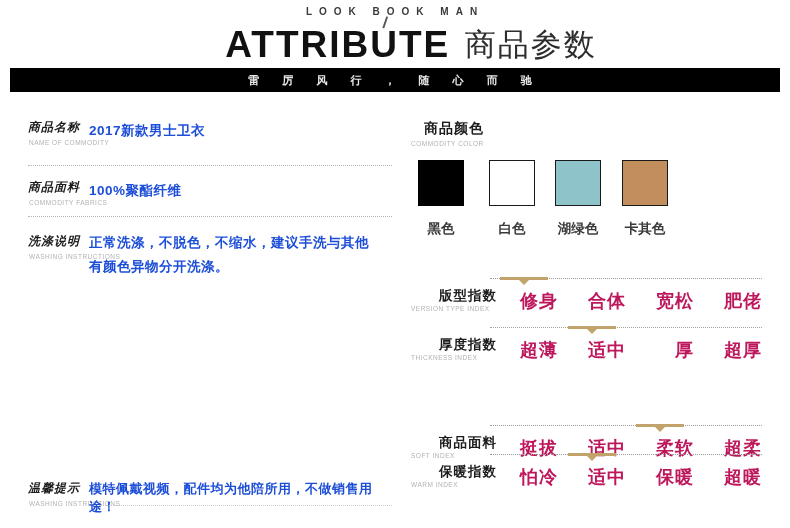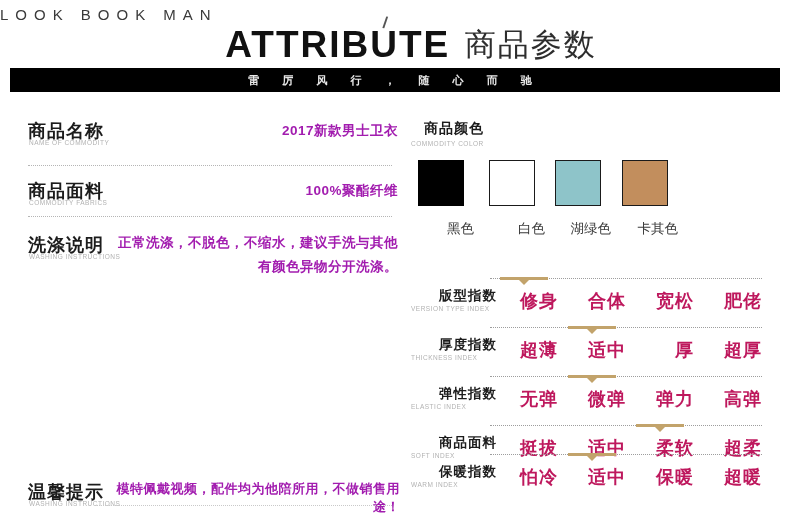--- a/index.html
+++ b/index.html
@@ -1,43 +1,43 @@
 <!DOCTYPE html>
 <html><head>
 <meta charset="utf-8">
 <style>
   * { margin:0; padding:0; box-sizing:border-box; }
   html,body { background:#fff; }
   body { font-family:"Liberation Sans","DejaVu Sans",sans-serif; color:#222; }
   .page { position:relative; width:790px; height:528px; background:#fff; overflow:hidden; margin:0 auto; }
 
   
-  .eyebrow { position:absolute; top:6px; left:0; width:100%; 
-             font-size:15px; font-weight:normal; letter-spacing:7px; color:#3a3a3a; }
+  .eyebrow { position:absolute; top:6px; left:0; width:100%; text-align:center;
+             font-size:10px; font-weight:bold; letter-spacing:7px; color:#3a3a3a; }
   .slash-decor { position:absolute; top:14px; left:383px; font-size:16px; color:#555;
                  transform:rotate(8deg); font-weight:bold; }
   .title-row { position:absolute; top:24px; left:0; width:100%; text-align:center; white-space:nowrap;padding-left:32px; }
   .title-en { font-size:37px; font-weight:900; letter-spacing:2px; color:#111; vertical-align:middle; }
   .title-zh { font-size:31px; font-weight:400; color:#2d2d2d; vertical-align:middle; margin-left:10px; letter-spacing:2px; }
   .banner { position:absolute; top:68px; left:10px; width:770px; height:24px; background:#000;
             color:#e8e8e8; font-size:11px; letter-spacing:10px; text-align:center; line-height:25px; font-weight:bold; }
 
   
-  .lrow-label { position:absolute; left:28px; font-size:18px; font-weight:bold; color:#1c1c1c; letter-spacing:1px; }
+  .lrow-label { position:absolute; left:28px; font-size:12px; font-weight:bold; color:#1c1c1c; letter-spacing:1px;font-style:italic; }
   .lrow-sub { position:absolute; left:29px; font-size:6.5px; color:#b2b2b2; letter-spacing:.5px; }
-  .lrow-value { position:absolute; left:108px; width:290px; font-size:13.5px; font-weight:bold;
-                color:#a21caf; line-height:24px; letter-spacing:.5px;text-align:right; }
+  .lrow-value { position:absolute; left:89px; width:290px; font-size:13.5px; font-weight:bold;
+                color:#1d4ed8; line-height:24px; letter-spacing:.5px; }
   .dotsep { position:absolute; border-top:1.5px dotted #b5b5b5; }
 
   
   .rhead-label { position:absolute; font-size:14px; font-weight:bold; color:#1c1c1c; letter-spacing:1px; }
   .rhead-sub { position:absolute; font-size:6.5px; color:#b2b2b2; letter-spacing:.5px; }
   .swatch { position:absolute; top:160px; width:46px; height:46px; border:1px solid #111; }
-  .swatch-label { position:absolute; top:220px; width:66px; text-align:right;
-                  font-size:13.5px; font-weight:normal; color:#3a3a3a; }
+  .swatch-label { position:absolute; top:220px; width:66px; text-align:center;
+                  font-size:13.5px; font-weight:bold; color:#3a3a3a; }
 
   
   .idx-row { position:absolute; left:410px; width:352px; height:44px; }
   .idx-label { position:absolute; left:0; top:9px; font-size:13.5px; font-weight:bold; color:#1c1c1c; letter-spacing:1px;margin-left:29px; }
   .idx-sub { position:absolute; left:1px; top:27px; font-size:6.5px; color:#b2b2b2; letter-spacing:.5px; }
   .opts { position:absolute; left:80px; top:0; width:272px; height:44px; }
   .dotline { position:absolute; top:0; left:0; width:100%; border-top:1.5px dotted #9d9d9d; }
   .marker { position:absolute; top:-2px; width:48px; height:3px; }
   .marker::after { content:""; position:absolute; top:3px; left:50%; margin-left:-5px;
                    border-left:5px solid transparent; border-right:5px solid transparent;
@@ -125,35 +125,20 @@
         </div>
       <div class="opt-list">
         <div class="opt">超薄</div>
         <div class="opt">适中</div>
         <div class="opt">厚</div>
         <div class="opt">超厚</div>
       </div>
     </div>
   </div>
 
-  <div class="idx-row" style="top:376px">
-    <div class="idx-label">弹性指数</div>
-    <div class="idx-sub">ELASTIC INDEX</div>
-    <div class="opts">
-      <div class="dotline">
-          <div class="marker" style="background-color: rgb(194, 163, 107); border-top-color: rgb(194, 163, 107); left: calc(37.5% - 24px);"></div>
-        </div>
-      <div class="opt-list">
-        <div class="opt">无弹</div>
-        <div class="opt">微弹</div>
-        <div class="opt">弹力</div>
-        <div class="opt">高弹</div>
-      </div>
-    </div>
-  </div>
 
   <div class="idx-row" style="top:425px">
     <div class="idx-label">商品面料</div>
     <div class="idx-sub">SOFT INDEX</div>
     <div class="opts">
       <div class="dotline">
           <div class="marker" style="background-color: rgb(194, 163, 107); border-top-color: rgb(194, 163, 107); left: calc(62.5% - 24px);"></div>
         </div>
       <div class="opt-list">
         <div class="opt">挺拔</div>

